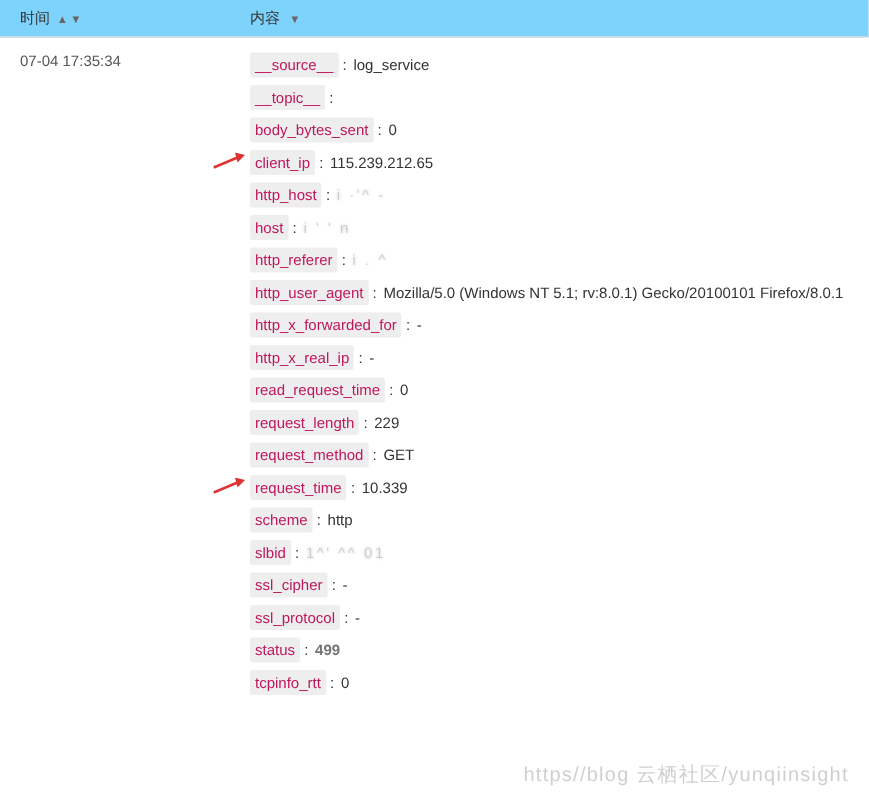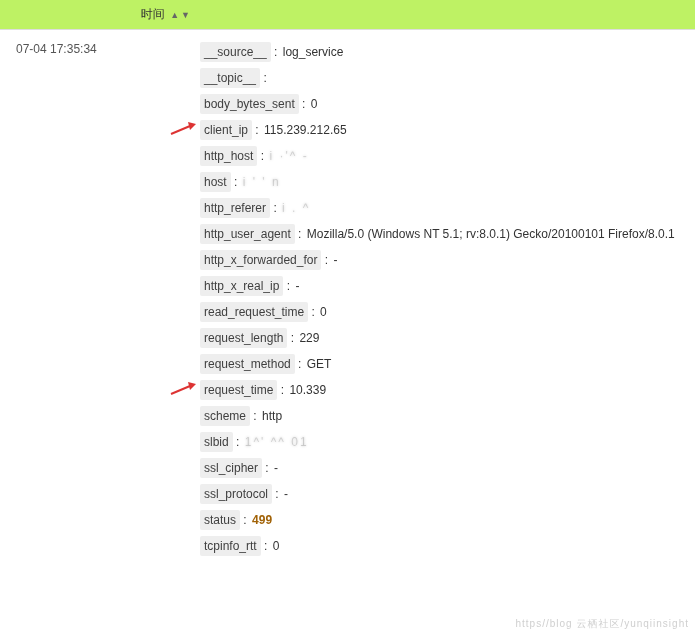--- a/index.html
+++ b/index.html
@@ -5,74 +5,77 @@
   * { box-sizing: border-box; margin: 0; padding: 0; }
   body {
     font-family: -apple-system, "Helvetica Neue", Arial, sans-serif;
     font-size: 12px;
     color: #333;
     background: #fff;
     width: 695px;
   }
   .header-row {
     display: flex;
-    background: #bef264;
+    background: #7dd3fc;
     border-bottom: 1px solid #ddd;
     padding: 6px 0;
     font-weight: 500;
     color: #333;
-    text-align: right;
   }
   .col-time { width: 190px; padding-left: 16px; }
   .col-content { flex: 1; padding-left: 10px; }
   .sort-ind { font-size: 9px; color: #666; margin-left: 2px; vertical-align: middle; }
   .sort-ind-single::after { content: "▼"; font-size: 9px; color: #666; margin-left: 4px; }
   .data-row { display: flex; padding-top: 12px; }
   .time-cell { width: 190px; padding-left: 16px; color: #555; position: relative; }
   .content-cell { flex: 1; padding-left: 10px; }
   .kv { margin-bottom: 6px; line-height: 1.5; word-break: break-all; position: relative; }
   .k {
     background: #eee;
     padding: 1px 4px;
     border-radius: 2px;
-    color: #404040;
+    color: #be185d;
     display: inline-block;
   }
   .v { color: #333; margin-left: 2px; }
-  .v.red { color: #a16207; font-weight: 600; }
+  .v.red { color: #737373; font-weight: 600; }
   .v.smudge {
     display: inline-block;
     color: rgba(0,0,0,0.15);
     text-shadow: 0 0 3px rgba(0,0,0,0.2);
     letter-spacing: 2px;
   }
   .arrow {
     position: absolute;
     left: -30px;
     width: 26px;
     height: 14px;
     top: 2px;
   }
   .watermark {
     position: absolute;
-    right: 6px;
+    right: 16px;
     bottom: 4px;
-    font-size: 10px;
+    font-size: 16px;
     color: rgba(160,160,160,0.5);
     letter-spacing: 1px;
     pointer-events: none;
   }
 </style>
 </head>
 <body>
 
 <div class="header-row">
   <div class="col-time">
     <span>时间</span>
     <span class="sort-ind">▲</span><span class="sort-ind">▼</span>
+  </div>
+  <div class="col-content">
+    <span>内容</span>
+    <span class="sort-ind-single"></span>
   </div>
 </div>
 
 <div class="data-row">
   <div class="time-cell">07-04 17:35:34</div>
   <div class="content-cell" id="fields-container">
       <div class="kv"><span class="k">__source__</span><span> :  </span><span class="v">log_service</span></div>
       <div class="kv"><span class="k">__topic__</span><span> :  </span><span class="v"></span></div>
       <div class="kv"><span class="k">body_bytes_sent</span><span> :  </span><span class="v">0</span></div>
       <div class="kv"><svg class="arrow" viewBox="0 0 26 14">

